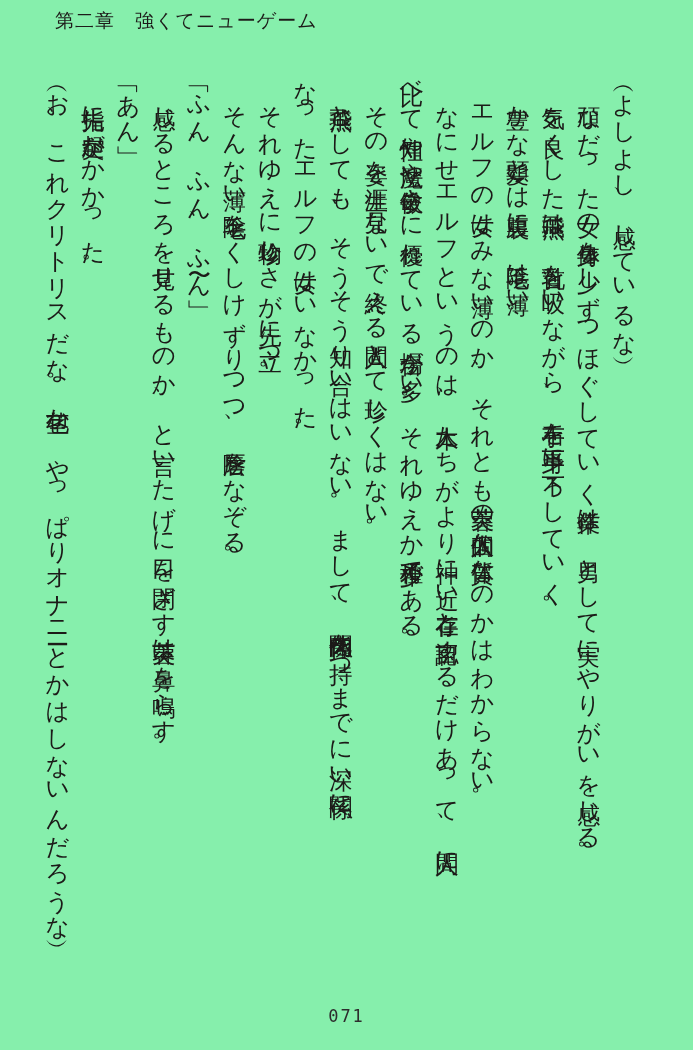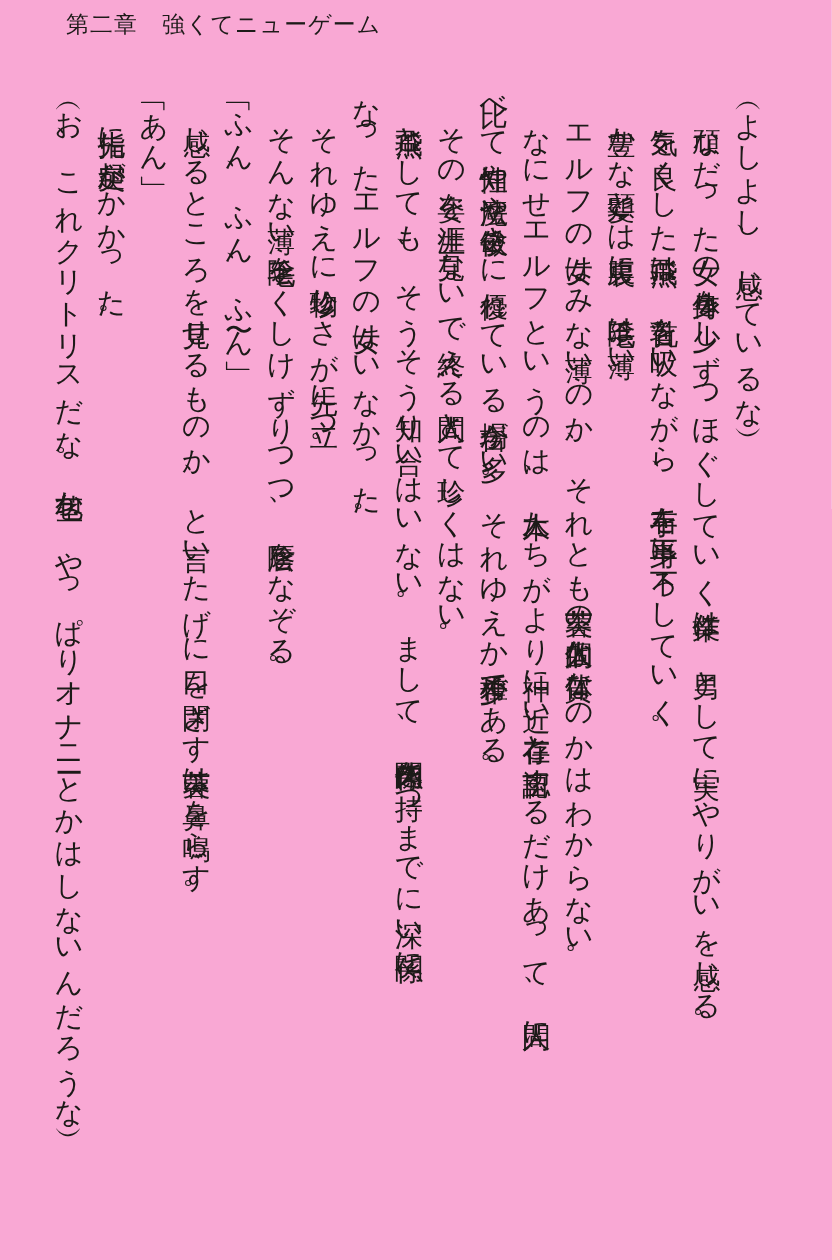--- a/index.html
+++ b/index.html
@@ -6,21 +6,21 @@
     margin: 0;
     padding: 0;
     width: 693px;
     height: 1050px;
   }
   .page {
     position: absolute;
     inset: 0;
     width: 693px;
     height: 1050px;
-    background: #f9a8d4;
+    background: #86efac;
     overflow: hidden;
   }
   .running-head {
     position: absolute;
     left: 55px;
     top: 8px;
     font-family: "DejaVu Serif", "Liberation Serif", serif;
     font-size: 19px;
     letter-spacing: 1px;
     color: #1d1b19;
@@ -79,14 +79,15 @@
     <p class="col ind-none">なったエルフの女はいなかった。</p>
     <p class="col ind-full">それゆえに物珍しさが先に立つ。</p>
     <p class="col ind-full">そんな薄い陰毛をくしけずりつつ、陰唇をなぞる。</p>
     <p class="col ind-half">「ふん、ふん、ふ〜ん」</p>
     <p class="col ind-full">感じるところを見せるものか、と言いたげに口を閉ざす芙蓉は鼻を鳴らす。</p>
     <p class="col ind-half">「あん」</p>
     <p class="col ind-full">指先に突起がかかった。</p>
     <p class="col ind-half">（お、これクリトリスだな。包茎か。やっぱりオナニーとかはしないんだろうな）</p>
   </div>
 
+  <div class="folio">071</div>
 
 </div>
 
 </body></html>

